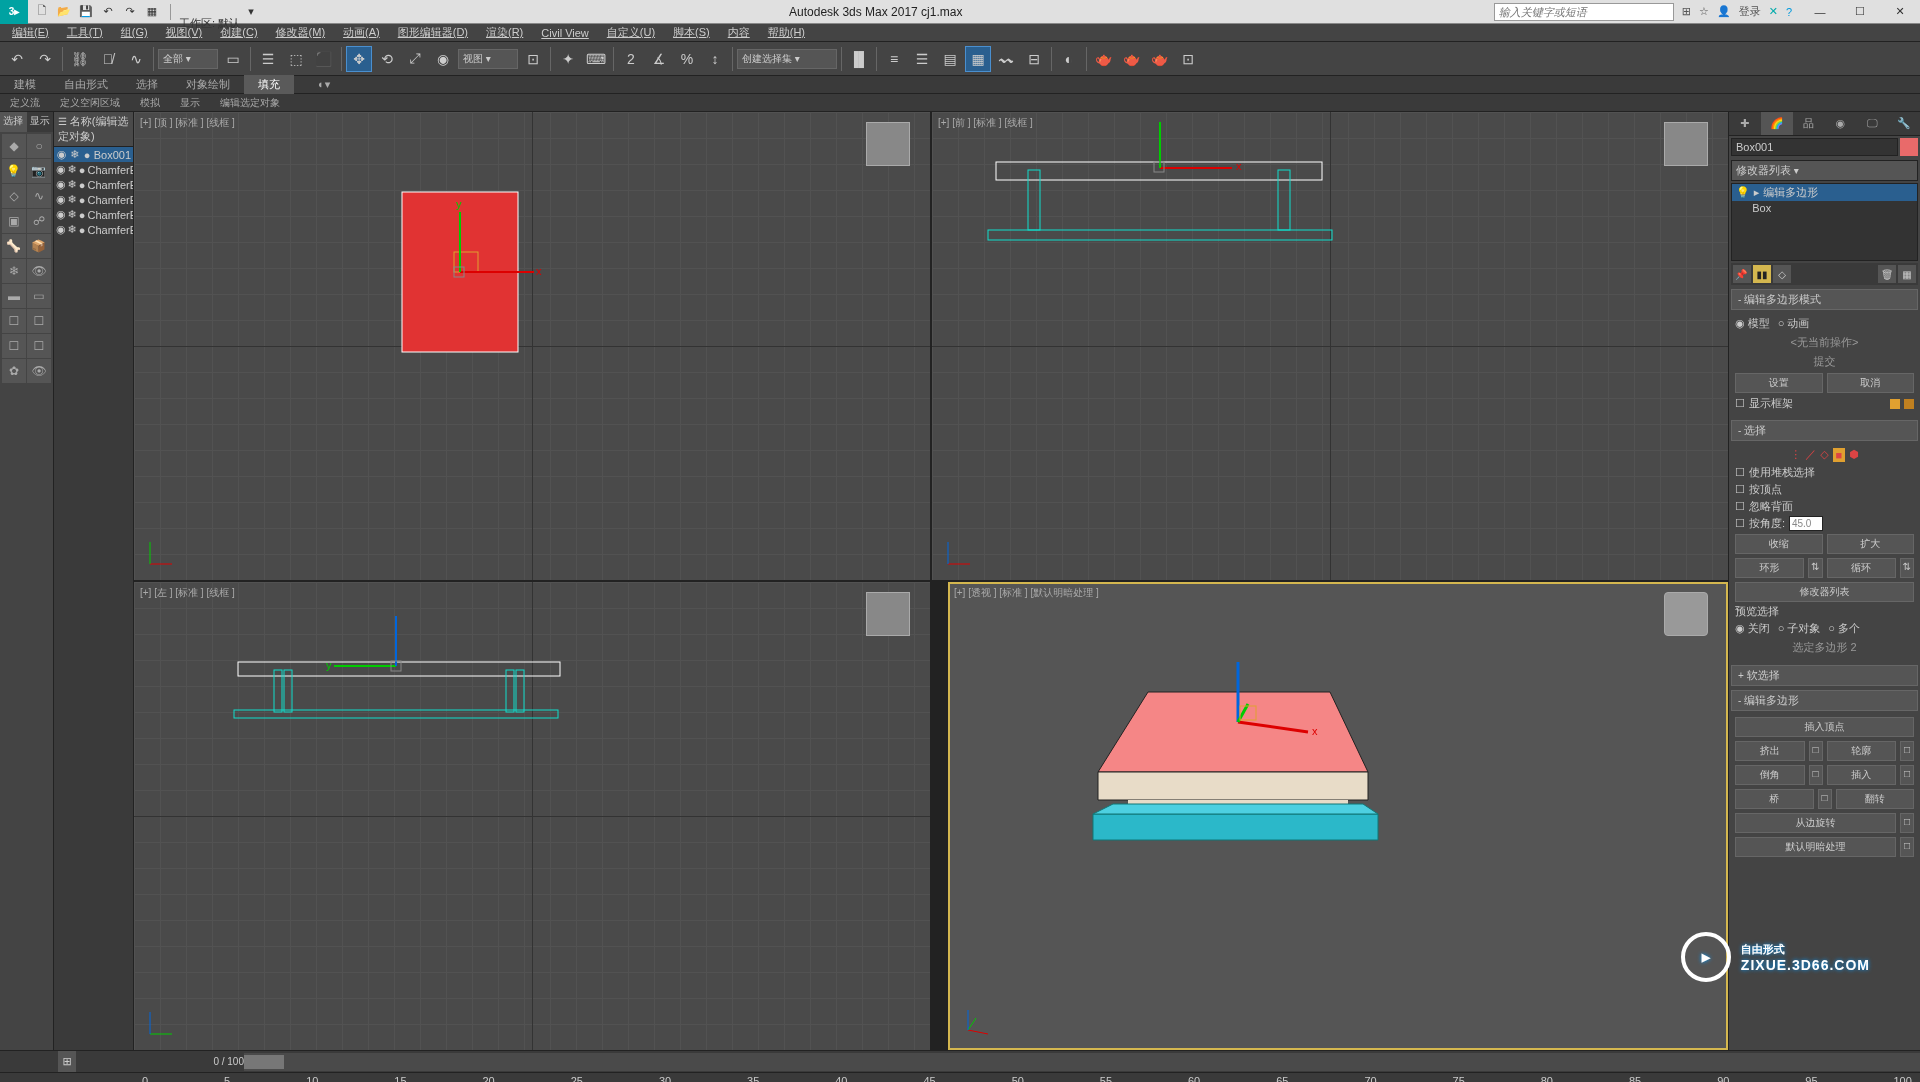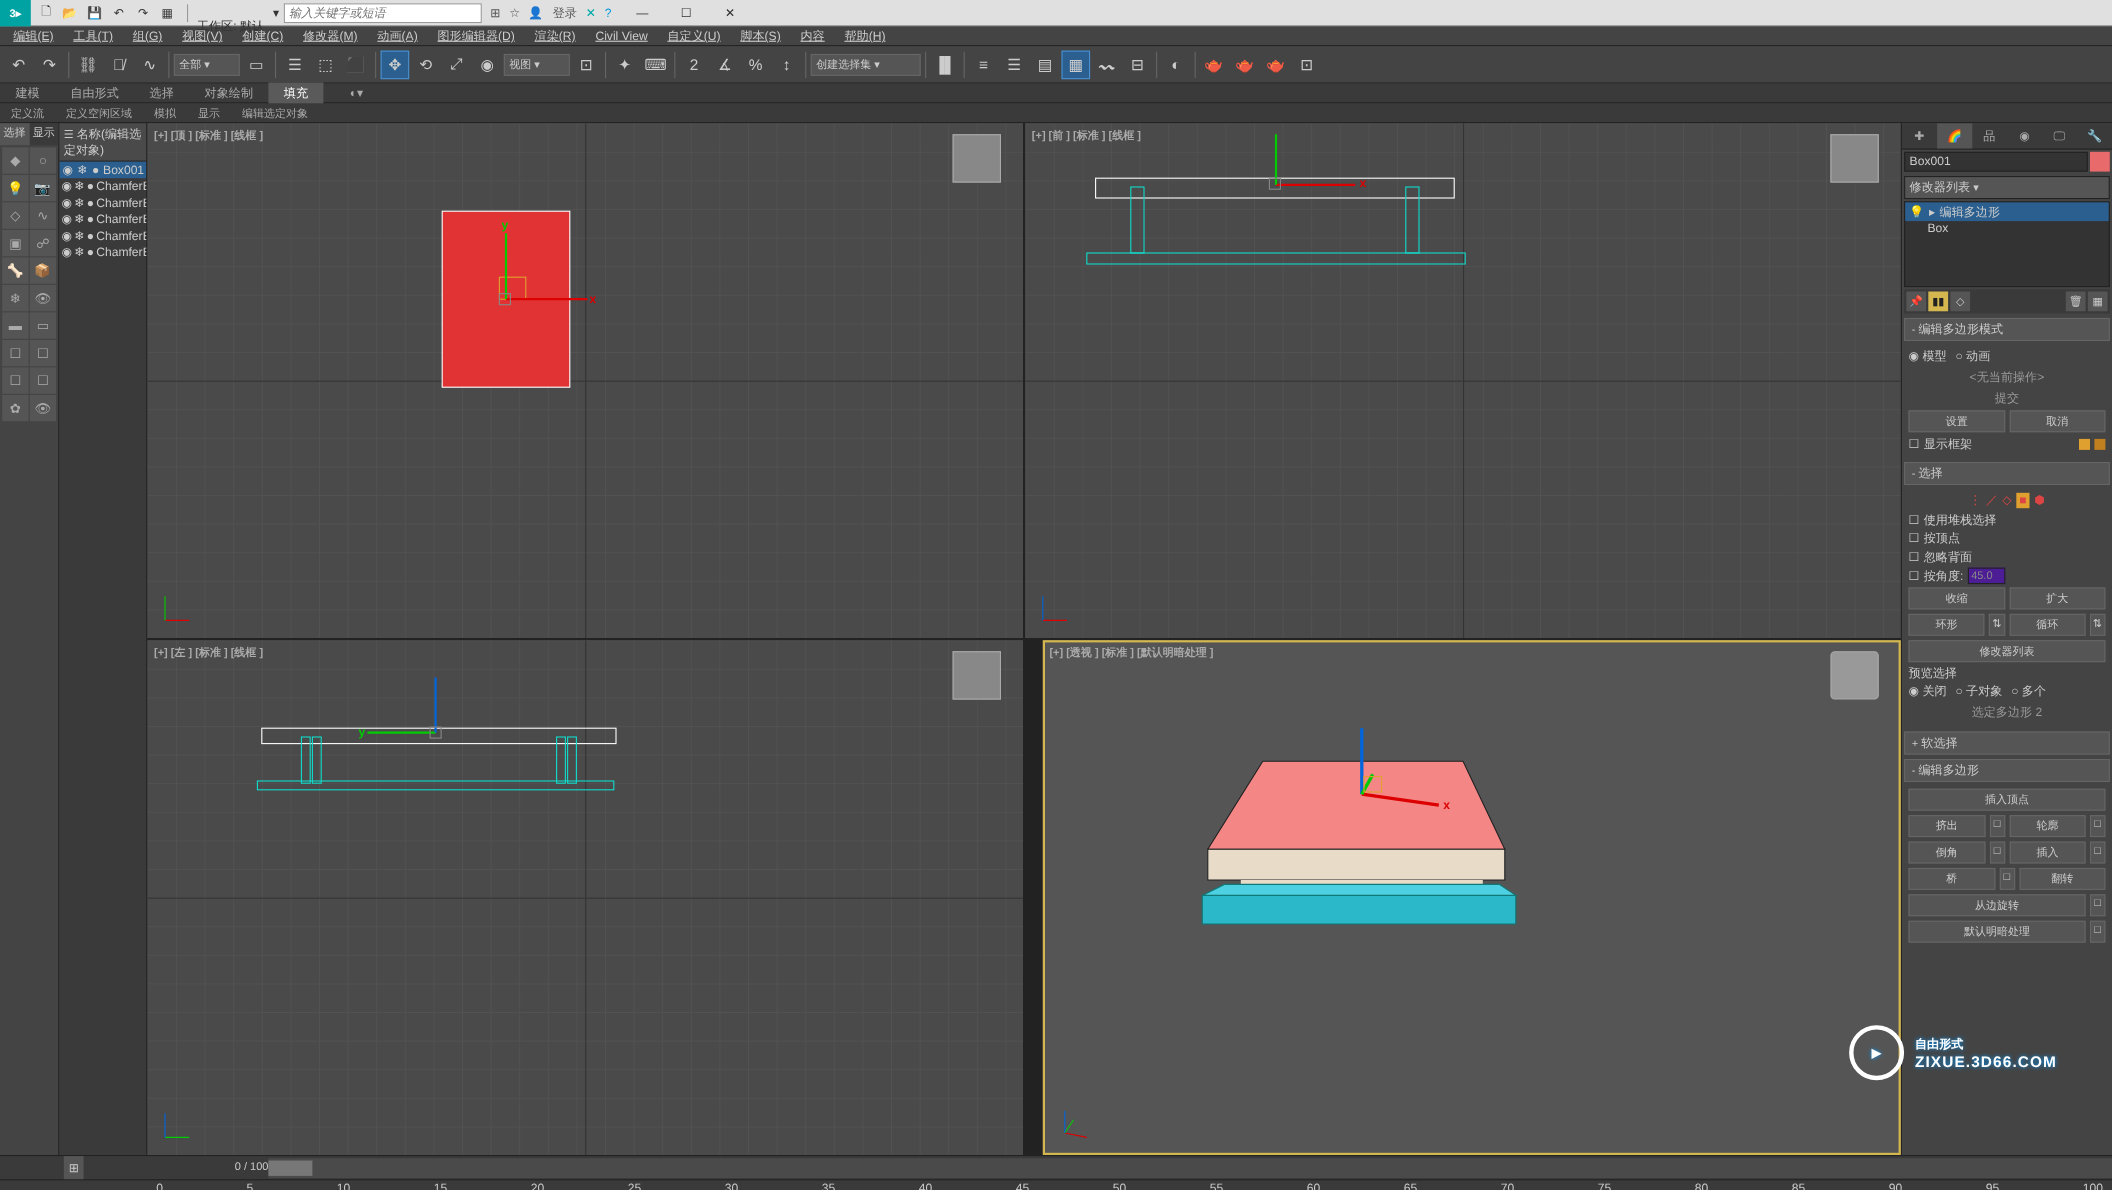--- a/index.html
+++ b/index.html
@@ -50,21 +50,21 @@
 
 .scene-panel { width: 80px; background: #3a3a3a; border-right: 1px solid #222; overflow: hidden; }
 .scene-panel .sp-head { background: #4a4a4a; padding: 2px 4px; font-size: 10px; border-bottom: 1px solid #222; }
 .scene-panel .sp-item { display: flex; align-items: center; padding: 1px 2px; font-size: 10px; gap: 2px; }
 .scene-panel .sp-item .eye { width: 12px; text-align: center; }
 .scene-panel .sp-item .ice { width: 12px; text-align: center; }
 .scene-panel .sp-item .dot { width: 10px; text-align: center; }
 .scene-panel .sp-item.sel { background: #2a5f8f; }
 
 .viewports { flex: 1; display: grid; grid-template-columns: 1fr 1fr; grid-template-rows: 1fr 1fr; gap: 2px; background: #222; padding: 0; position: relative; }
-.viewport { background: #4a4a4a; position: relative; overflow: hidden; font-weight: bold; }
+.viewport { background: #4a4a4a; position: relative; overflow: hidden; }
 .viewport.active { outline: 2px solid #d4b74f; outline-offset: -2px; margin-left: 16px; }
 .viewport .vp-label { position: absolute; top: 4px; left: 6px; color: #aaa; font-size: 10px; z-index: 10; }
 .viewport .vp-cube { position: absolute; top: 10px; right: 20px; width: 44px; height: 44px; background: #888; border: 1px solid #aaa; z-index: 10; }
 .viewport .vp-cube.persp { background: #999; border-radius: 4px; }
 .viewport .vp-axis { position: absolute; bottom: 12px; left: 12px; width: 30px; height: 30px; z-index: 10; }
 .viewport .grid-lines { position: absolute; inset: 0; background-image:
   linear-gradient(#5a5a5a 1px, transparent 1px),
   linear-gradient(90deg, #5a5a5a 1px, transparent 1px);
   background-size: 26px 26px; opacity: 0.5; }
 .viewport .center-h { position: absolute; left: 0; right: 0; top: 50%; height: 1px; background: #333; }
@@ -89,21 +89,21 @@
 .cmdpanel .rollout-hd { background: #555; padding: 2px 6px; font-size: 10px; border: 1px solid #666; }
 .cmdpanel .rollout-body { background: #444; padding: 4px; font-size: 10px; }
 .cmdpanel .rad-row { display: flex; gap: 8px; padding: 2px 0; align-items: center; }
 .cmdpanel .btn-row { display: flex; gap: 4px; padding: 2px 0; }
 .cmdpanel .btn-row span, .cmdpanel .fullbtn { flex: 1; background: #555; border: 1px solid #666; text-align: center; padding: 2px; font-size: 10px; }
 .cmdpanel .fullbtn { display: block; margin: 2px 0; }
 .cmdpanel .chk { display: flex; align-items: center; gap: 4px; padding: 1px 0; }
 .cmdpanel .colordot { width: 10px; height: 10px; display: inline-block; }
 .cmdpanel .centered { text-align: center; padding: 2px 0; color: #999; }
 .cmdpanel .spinner-row { display: flex; align-items: center; gap: 4px; padding: 1px 0; }
-.cmdpanel .spinner-row input { width: 34px; background: #4c1d95; border: 1px solid #222; color: #888; padding: 1px 2px; font-size: 10px; }
+.cmdpanel .spinner-row input { width: 34px; background: #ffffff; border: 1px solid #222; color: #888; padding: 1px 2px; font-size: 10px; }
 
 
 .timeline-area { height: 22px; background: #3a3a3a; display: flex; align-items: center; border-top: 1px solid #222; }
 .timeline-area .tl-left { width: 134px; display: flex; align-items: center; justify-content: center; }
 .timeline-area .tl-track { flex: 1; position: relative; height: 18px; background: #4a4a4a; }
 .timeline-area .tl-counter { width: 110px; text-align: right; font-size: 10px; }
 .timeline-ruler { height: 16px; background: #3a3a3a; display: flex; align-items: center; border-top: 1px solid #222; font-size: 9px; }
 .timeline-ruler .tr-left { width: 134px; }
 .timeline-ruler .tr-ticks { flex: 1; display: flex; justify-content: space-between; padding: 0 8px; }
 .watermark { position: absolute; right: 50px; bottom: 100px; color: #fff; font-size: 32px; font-weight: bold; display: flex; align-items: center; gap: 10px; z-index: 100; text-shadow: 0 0 4px #09f; }
@@ -118,20 +118,21 @@
     <span>🗋</span>
     <span>📂</span>
     <span>💾</span>
     <span>↶</span>
     <span>↷</span>
     <span>▦</span>
   </div>
   <div class="ws-sep"></div>
   <span class="workspace">工作区: 默认</span>
   <span class="ws-drop">▾</span>
+  <div class="title">Autodesk 3ds Max 2017    cj1.max</div>
   <input class="search" placeholder="输入关键字或短语" style="">
   <div class="right-icons">
     <span>⊞</span>
     <span>☆</span>
     <span>👤</span>
     <span>登录</span>
     <span style="color:#0aa">✕</span>
     <span style="color:#09d">?</span>
   </div>
   <div class="win-controls">

